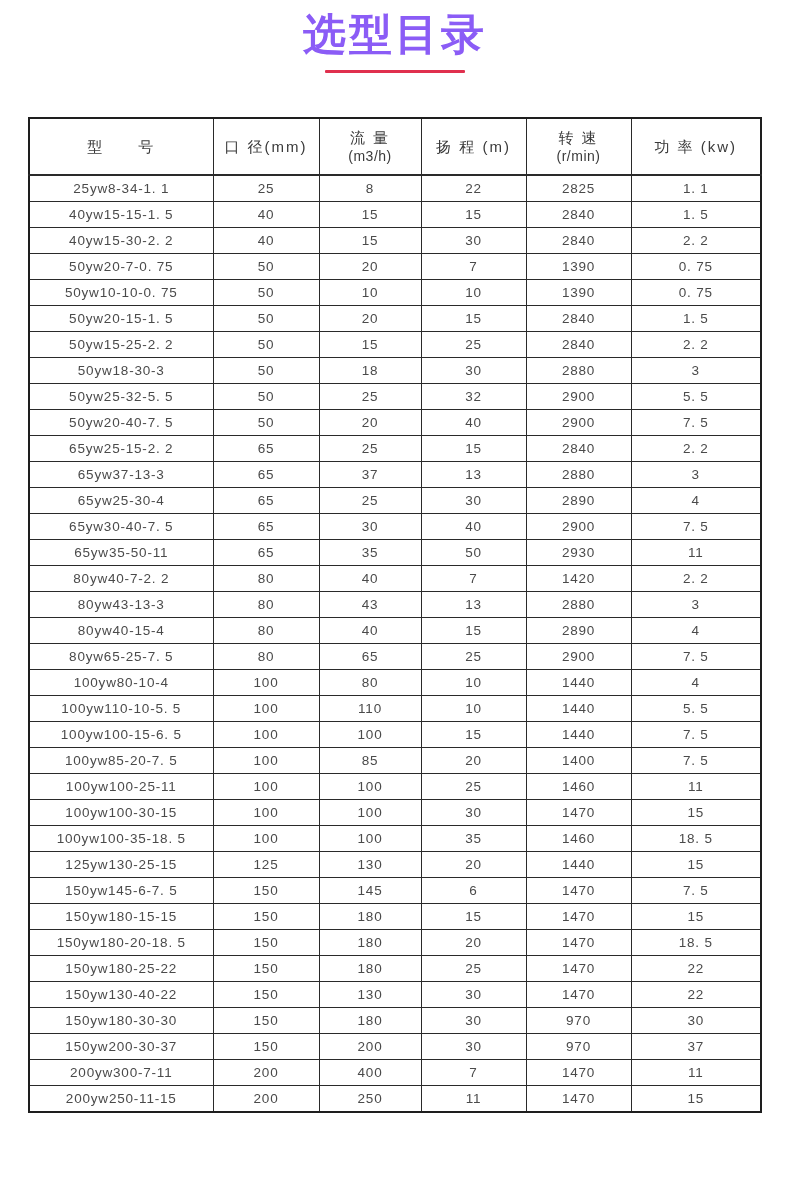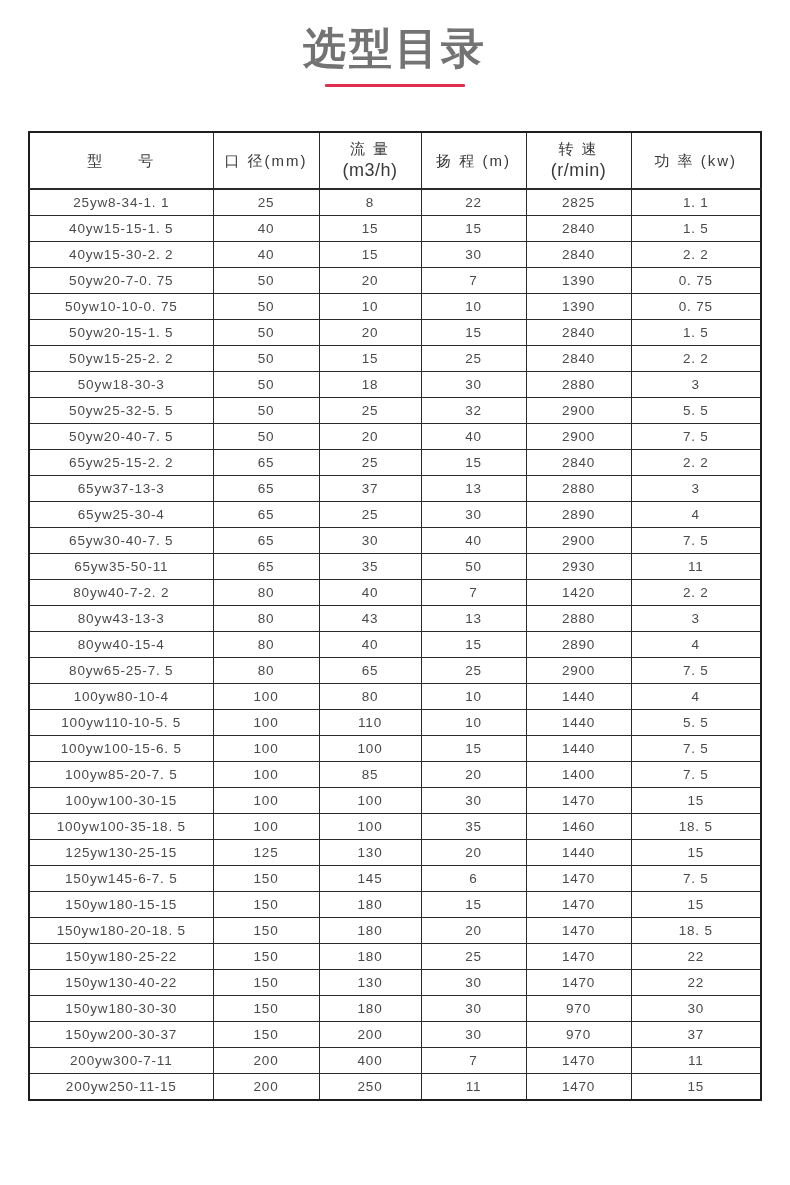--- a/index.html
+++ b/index.html
@@ -10,26 +10,26 @@
     height: 1185px;
     overflow: hidden;
     font-family: "Liberation Sans", "DejaVu Sans", sans-serif;
   }
   .page {
     width: 790px;
     height: 1185px;
     background: #ffffff;
   }
   .page-title {
-    padding-top: 22px;
+    padding-top: 8px;
     text-align: center;
     font-size: 43px;
     font-weight: 800;
     letter-spacing: 3px;
-    color: #737373;
+    color: #8b5cf6;
     line-height: 52px;
   }
   .title-underline {
     width: 140px;
     height: 3px;
     margin: 10px auto 0 auto;
     background: #e0304e;
     border-radius: 1px;
   }
   table.catalog {
@@ -50,21 +50,21 @@
   table.catalog th {
     height: 55px;
     font-size: 15px;
     font-weight: 400;
     color: #3a3a3a;
     letter-spacing: 2px;
     border-bottom-width: 2px;
     line-height: 1.3;
   }
   table.catalog th .sub {
-    font-size: 18px;
+    font-size: 14px;
     letter-spacing: 0.5px;
   }
   table.catalog td {
     height: 25px;
     font-size: 13.5px;
     color: #4a4a4a;
     letter-spacing: 0.8px;
   }
   
   table.catalog col:nth-child(1) { width: 184px; }
@@ -281,20 +281,28 @@
         </tr>
         <tr>
           <td>100yw85-20-7. 5</td>
           <td>100</td>
           <td>85</td>
           <td>20</td>
           <td>1400</td>
           <td>7. 5</td>
         </tr>
         <tr>
+          <td>100yw100-25-11</td>
+          <td>100</td>
+          <td>100</td>
+          <td>25</td>
+          <td>1460</td>
+          <td>11</td>
+        </tr>
+        <tr>
           <td>100yw100-30-15</td>
           <td>100</td>
           <td>100</td>
           <td>30</td>
           <td>1470</td>
           <td>15</td>
         </tr>
         <tr>
           <td>100yw100-35-18. 5</td>
           <td>100</td>

